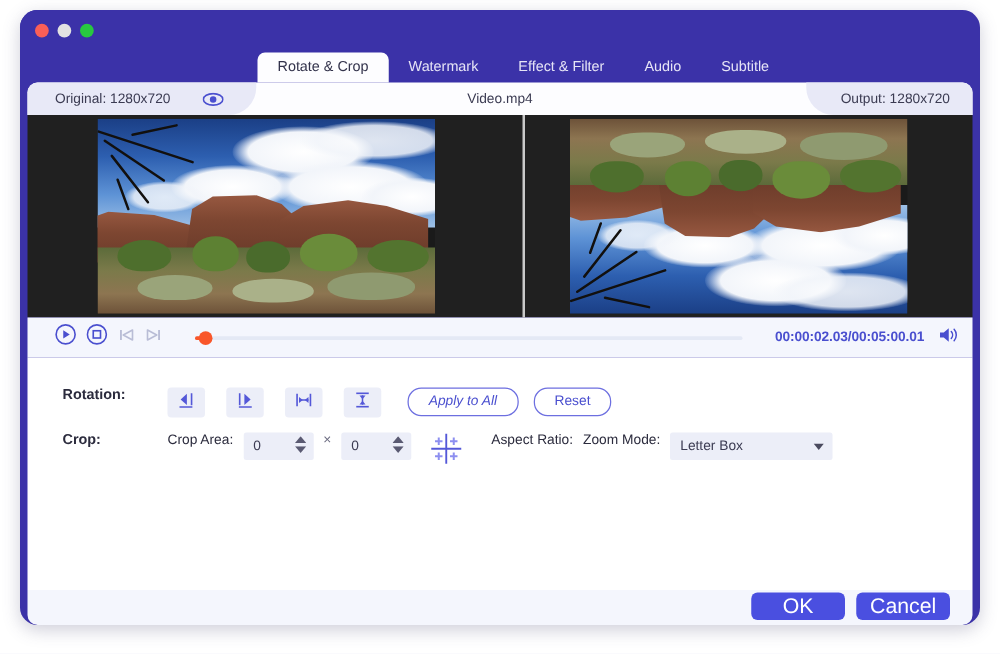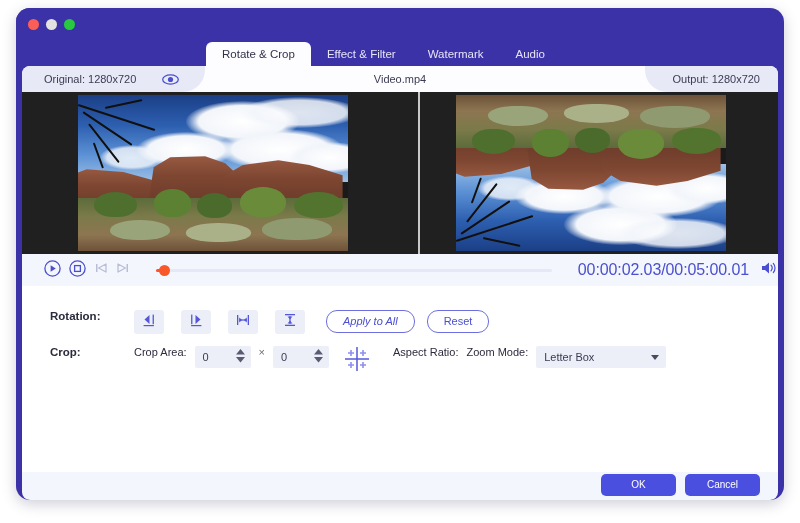--- a/index.html
+++ b/index.html
@@ -227,24 +227,25 @@
   .seek-knob {
     position: absolute;
     left: 3px;
     top: -4px;
     width: 11px; height: 11px;
     border-radius: 50%;
     background: #f9562a;
   }
   .timecode {
     margin-left: 26px;
-    font-size: 16px;
+    font-size: 11px;
     color: #4a4fcf;
     letter-spacing: -0.1px;
     white-space: nowrap;
+    font-weight: bold;
   }
   .vol { margin-left: 12px; cursor: pointer; display: block; }
 
   
   .body {
     position: absolute;
     left: 6px;
     top: 278px;
     width: 756px;
     height: 186px;
@@ -358,21 +359,21 @@
     border-radius: 0 0 8px 8px;
   }
   .btn {
     position: absolute;
     top: 2px;
     width: 75px;
     height: 22px;
     border-radius: 5px;
     background: #4a4fe0;
     color: #ffffff;
-    font-size: 10px;
+    font-size: 17px;
     line-height: 22px;
     text-align: center;
     cursor: pointer;
   }
   .btn.ok { right: 102px; }
   .btn.cancel { right: 18px; }
 </style>
 </head>
 <body>
 
@@ -384,27 +385,30 @@
         <div class="light red"></div>
         <div class="light yellow"></div>
         <div class="light green"></div>
       </div>
 
       <div class="tabs">
         <div class="tab active">
           <span>Rotate &amp; Crop</span>
         </div>
         <div class="tab">
+          <span>Watermark</span>
+        </div>
+        <div class="tab">
           <span>Effect &amp; Filter</span>
         </div>
         <div class="tab">
-          <span>Watermark</span>
+          <span>Audio</span>
         </div>
         <div class="tab">
-          <span>Audio</span>
+          <span>Subtitle</span>
         </div>
       </div>
     </div>
 
     <div class="infobar">
       <div class="info-center">Video.mp4</div>
 
       <div class="info-left">
         <span class="label">Original: 1280x720</span>
         <span>

